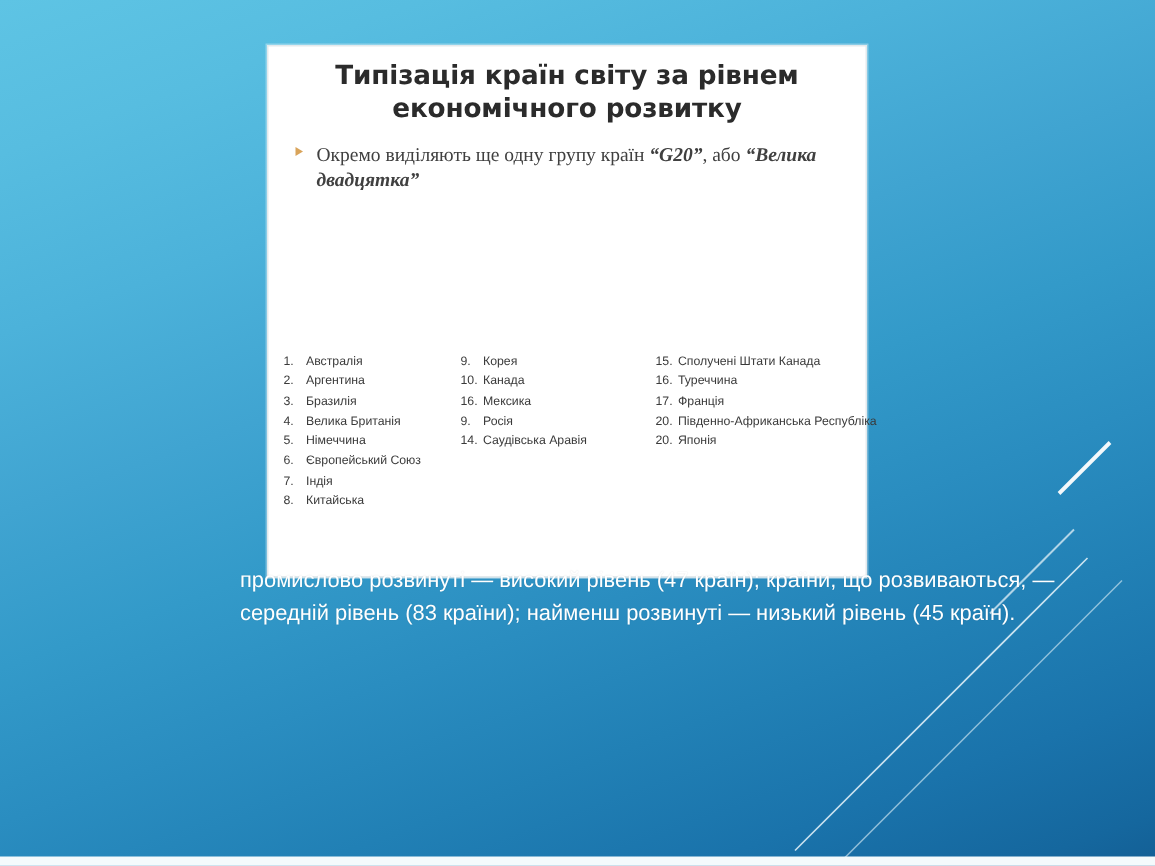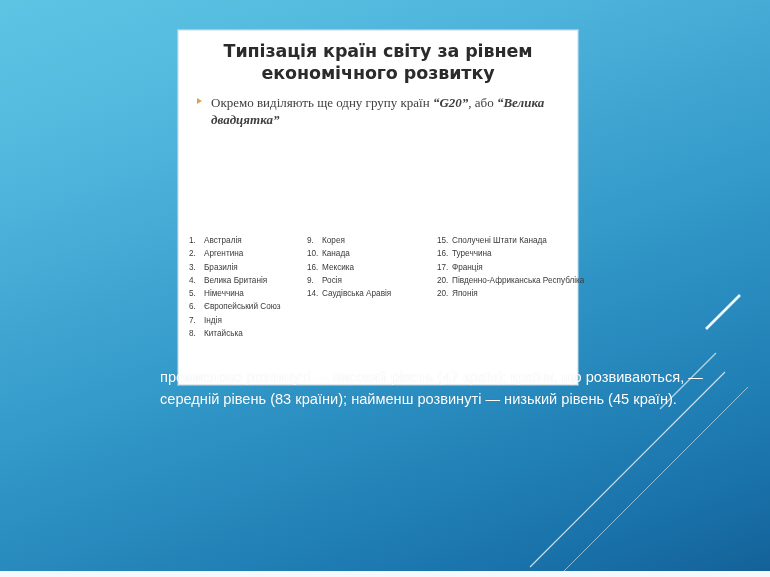--- a/index.html
+++ b/index.html
@@ -137,21 +137,21 @@
   }
   .cl-name {
     flex: 1 1 auto;
     white-space: normal;
   }
 
   
   .caption {
     position: absolute;
     left: 160px;
-    top: 366px;
+    top: 376px;
     width: 596px;
     color: #ffffff;
     font-family: "Liberation Sans", sans-serif;
     font-size: 14.6px;
     line-height: 1.52;
     text-shadow: 0 0 1px rgba(0,0,0,0.12);
   }
 </style>
 </head>
 <body>

